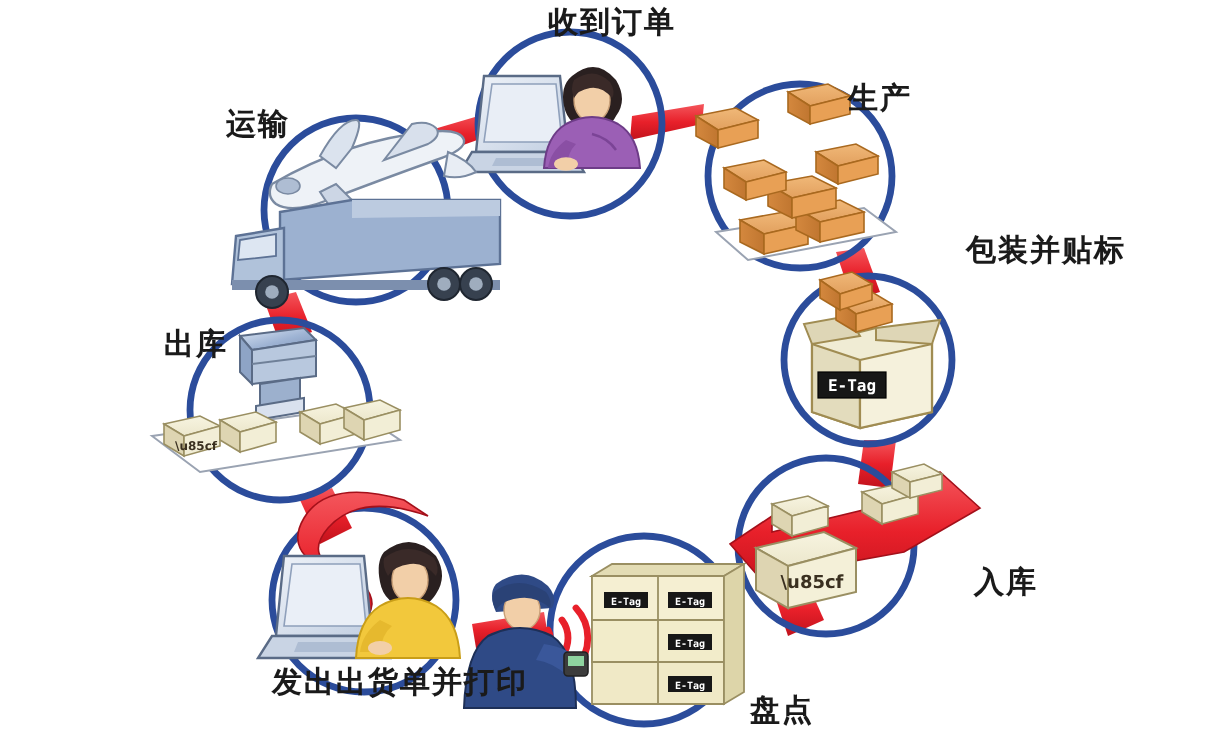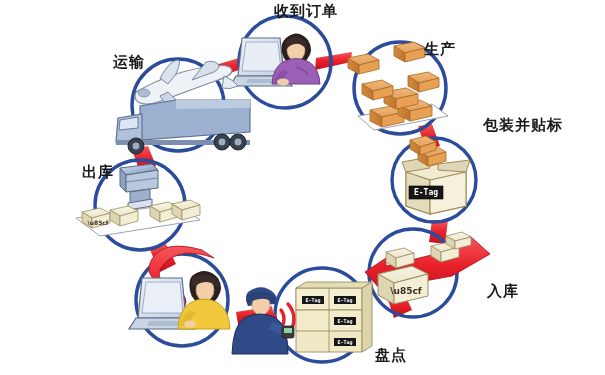--- a/index.html
+++ b/index.html
@@ -339,16 +339,17 @@
       </g>
     </g>
 
   </svg>
 
   <div class="node-label" style="left:274px; top:4px;">收到订单</div>
   <div class="node-label" style="left:424px; top:42px;">生产</div>
   <div class="node-label" style="left:461px; top:118px;margin-left:22px;">包装并贴标</div>
   <div class="node-label" style="left:487px; top:236px;margin-top:48px;">入库</div>
   <div class="node-label" style="left:375px; top:348px;">盘点</div>
+  <div class="node-label" style="left:136px; top:334px;">发出出货单并打印</div>
   <div class="node-label" style="left:82px; top:165px;text-align:center;">出库</div>
   <div class="node-label" style="left:113px; top:55px;">运输</div>
 
 </div>
 
 </body></html>

